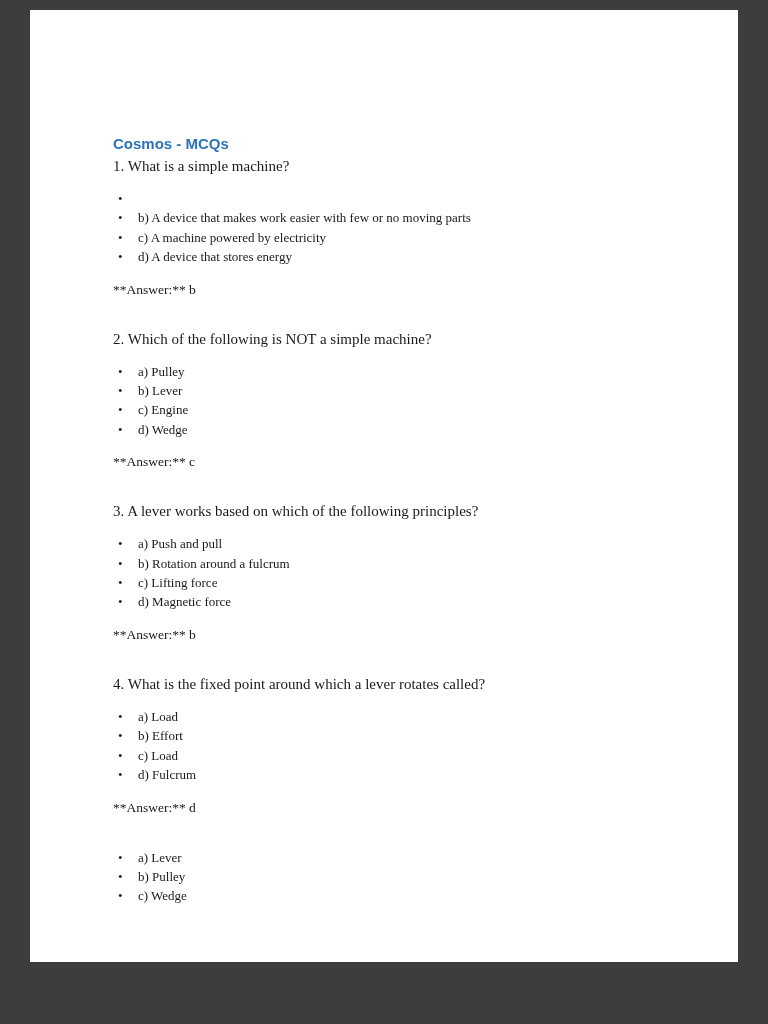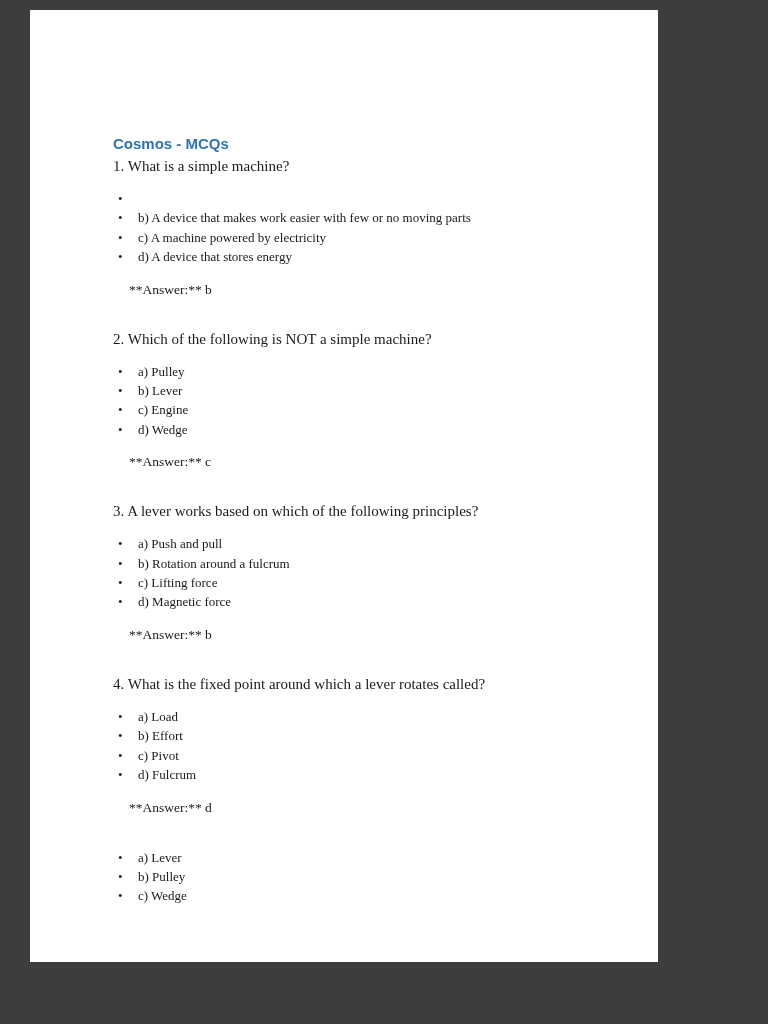--- a/index.html
+++ b/index.html
@@ -15,21 +15,21 @@
     font-family: "Liberation Serif", serif;
   }
   .viewer {
     position: absolute;
     inset: 0;
   }
   .page {
     position: absolute;
     left: 30px;
     top: 10px;
-    width: 628px;
+    width: 708px;
     height: 952px;
     background: #ffffff;
     overflow: hidden;
   }
   .content {
     padding: 125px 60px 0 83px;
     color: #1a1a1a;
   }
   .doc-title {
     font-family: "Liberation Sans", sans-serif;
@@ -58,21 +58,21 @@
   }
   .bullet {
     display: inline-block;
     width: 20px;
     flex: 0 0 20px;
     font-size: 13px;
   }
   .answer {
     font-size: 13.5px;
     line-height: 18px;
-    margin: 0 0 31px 16px;
+    margin: 0 0 31px 0;
   }
 </style>
 </head>
 <body>
 
 <div class="viewer">
   <div class="page">
     <div class="content">
       <h1 class="doc-title">Cosmos - MCQs</h1>
       <div id="questions">
@@ -161,21 +161,21 @@
     <span class="option-label">a) Load</span>
   </li>
 
   <li class="option">
     <span class="bullet">•</span>
     <span class="option-label">b) Effort</span>
   </li>
 
   <li class="option">
     <span class="bullet">•</span>
-    <span class="option-label">c) Pivot</span>
+    <span class="option-label">c) Load</span>
   </li>
 
   <li class="option">
     <span class="bullet">•</span>
     <span class="option-label">d) Fulcrum</span>
   </li>
 </ul>
     <p class="answer">**Answer:** d</p>
   </section>
 

